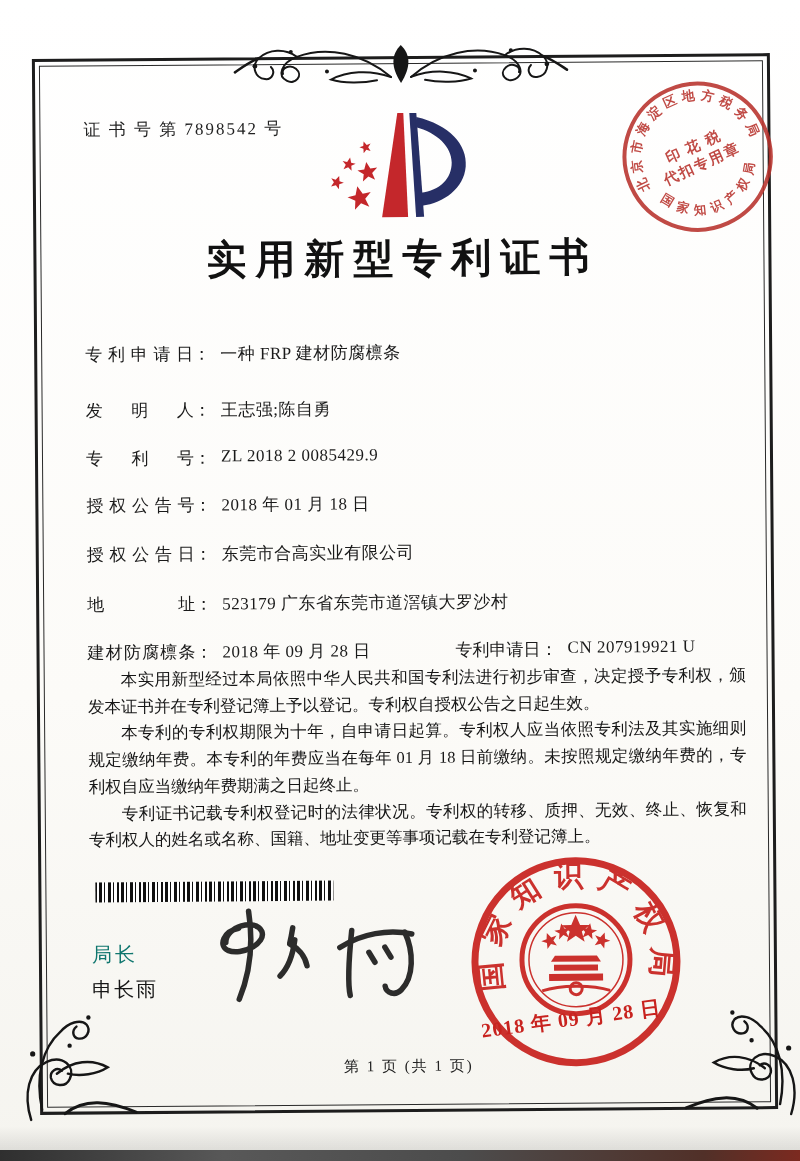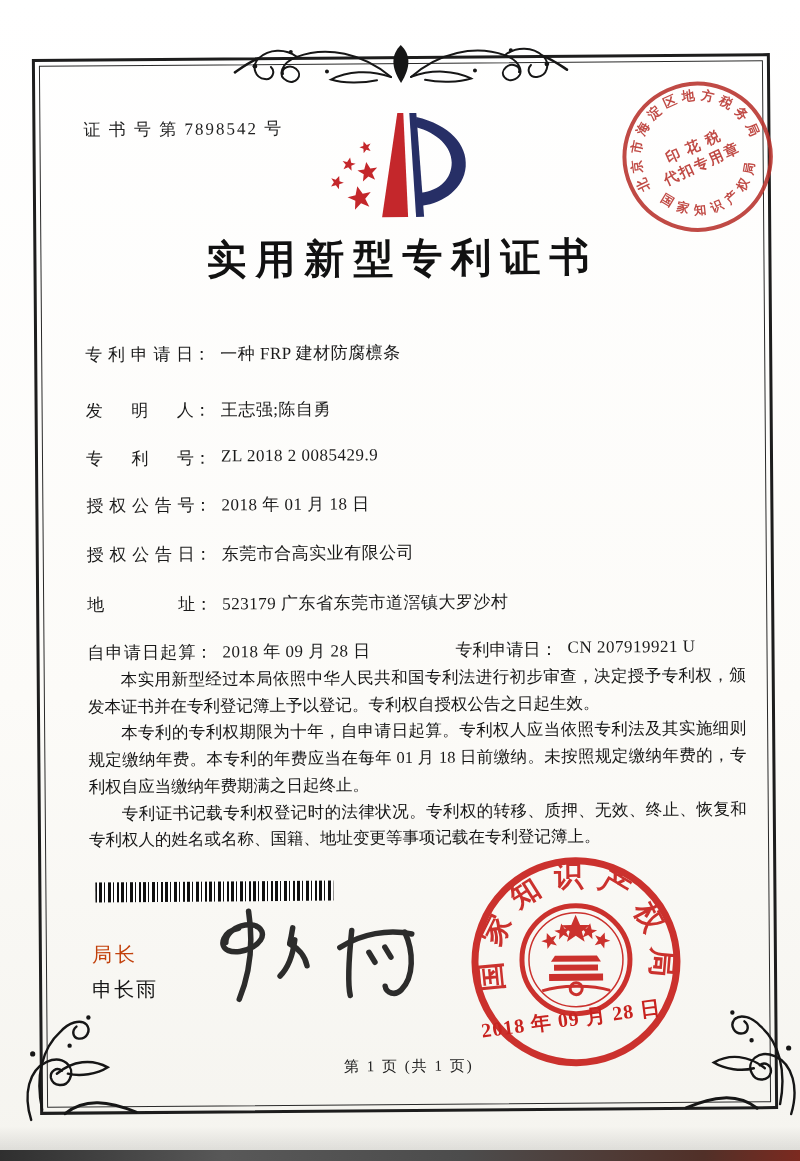--- a/index.html
+++ b/index.html
@@ -26,21 +26,21 @@
   .fcolon{display:inline-block;}
   .fvalue{display:inline-block;margin-left:10px;letter-spacing:.5px;}
   .r1{top:282px}.r2{top:338px}.r3{top:386px}.r4{top:433px}.r5{top:482px}.r6{top:532px}.r7{top:580px}
   .grant2{position:absolute;left:416px;top:580px;font-size:17px;display:flex;white-space:nowrap;}
   .paras{position:absolute;left:48px;top:606px;width:658px;font-size:16.5px;line-height:1.62;
     text-align:justify;color:#161616;}
   .paras p{margin:0;text-indent:2em;}
   .barcode{position:absolute;left:54px;top:821px;width:238px;height:20px;
     background:repeating-linear-gradient(90deg,#101010 0 2px,#fff 2px 4px,#101010 4px 7px,#fff 7px 9px,#101010 9px 10px,#fff 10px 13px,#101010 13px 16px,#fff 16px 18px,#101010 18px 19px,#fff 19px 22px);}
   .officer-title{position:absolute;left:50px;top:880px;font-size:20px;letter-spacing:3px;
-    font-family:Liberation Mono, monospace;color:#c2410c;}
+    font-family:Liberation Mono, monospace;color:#0f766e;}
   .officer-name{position:absolute;left:50px;top:915px;font-size:20px;letter-spacing:2px;
     font-family:"Liberation Sans","DejaVu Sans",sans-serif;color:#161616;text-align:center;}
   .signature{position:absolute;left:150px;top:838px;}
   .seal-main{position:absolute;left:424px;top:794px;opacity:.93;}
   .seal-date{position:absolute;left:438px;top:944px;width:250px;font-size:20px;font-weight:bold;
     color:#c8231f;letter-spacing:1px;transform:rotate(-7deg);white-space:nowrap;}
   .seal-tax{position:absolute;left:577px;top:15px;opacity:.88;}
   .footer{position:absolute;left:0;right:0;top:998px;text-align:center;font-size:15px;
     letter-spacing:2px;color:#222;}
   .orn-top{position:absolute;left:196px;top:-18px;}
@@ -147,21 +147,21 @@
     <span class="flabel">授权公告日</span>
       <span class="fcolon">：</span>
     <span class="fvalue">东莞市合高实业有限公司</span>
   </div>
   <div class="frow r6">
     <span class="flabel">地址</span>
       <span class="fcolon">：</span>
     <span class="fvalue">523179 广东省东莞市道滘镇大罗沙村</span>
   </div>
   <div class="frow r7">
-    <span class="flabel">自申请日起算</span>
+    <span class="flabel">建材防腐檩条</span>
       <span class="fcolon">：</span>
     <span class="fvalue">2018 年 09 月 28 日</span>
   </div>
   <div class="grant2">
     <span>专利申请日</span>
       <span>：</span>
     <span class="fvalue">CN 207919921 U</span>
   </div>
 
   <div class="paras">

